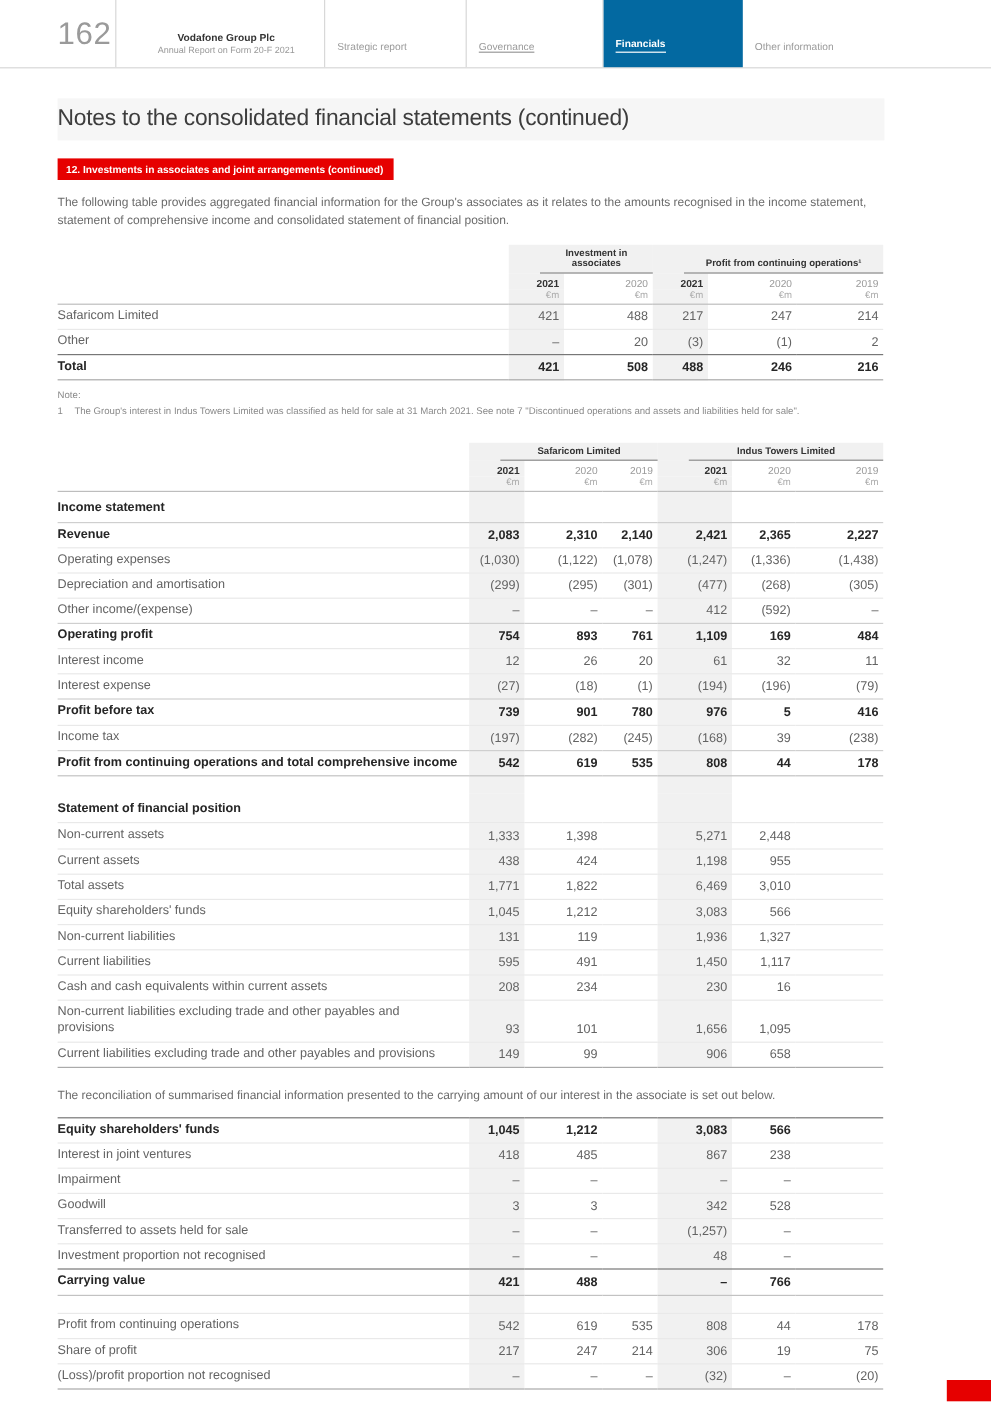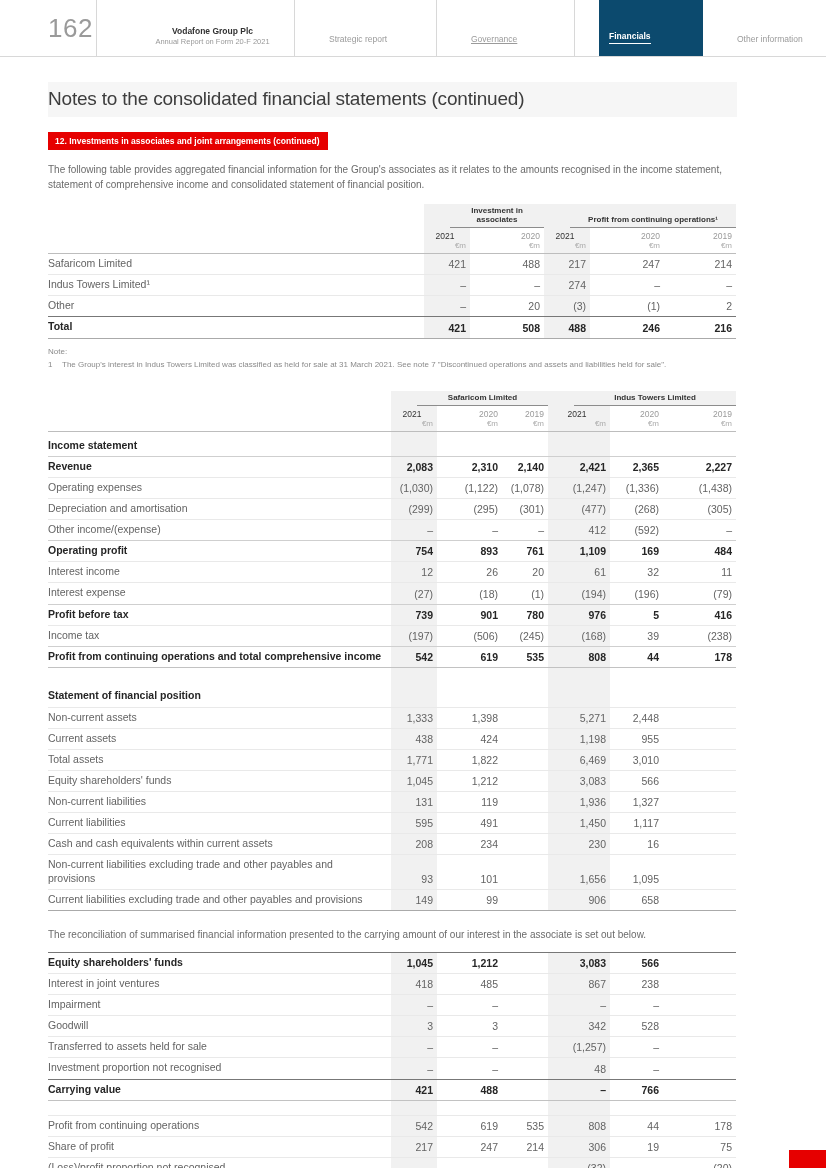--- a/index.html
+++ b/index.html
@@ -2,31 +2,31 @@
 <html><head>
 <meta charset="utf-8">
 <style>
   * { margin:0; padding:0; box-sizing:border-box; }
   body {
     width:826px; height:1168px; position:relative; overflow:hidden;
     background:#ffffff; font-family:"Liberation Sans", sans-serif; color:#636363;
   }
 
   
-  .page-header { height:57px; display:flex; align-items:stretch; border-bottom:1px solid #d8d8d8;gap:24px; }
+  .page-header { height:57px; display:flex; align-items:stretch; border-bottom:1px solid #d8d8d8; }
   .hdiv { border-right:1px solid #d8d8d8; }
   .pagenum { padding-left:48px; width:97px; display:flex; align-items:center;
              font-size:26px; color:#9a9a9a; letter-spacing:.5px; }
   .brand { width:174px; padding:0 0 9px 10px; display:flex; flex-direction:column; justify-content:flex-end;align-items:center; }
   .brand1 { font-size:8.5px; font-weight:bold; color:#333; line-height:1.45; }
   .brand2 { font-size:7.5px; color:#999; line-height:1.35; }
   .nav-item { display:flex; align-items:flex-end; padding:0 0 12px 10px; font-size:8.5px; color:#9a9a9a; }
   .nav-strategic { width:118px; }
   .nav-governance { width:114px;text-decoration:underline; }
-  .nav-financials { width:104px; background:#0c4a6e; }
+  .nav-financials { width:116px; background:#0369a1; }
   .nav-financials span { color:#fff; font-weight:bold; border-bottom:1px solid #fff; padding-bottom:2px; }
   .nav-other { flex:1; }
 
   
   .title-band { margin:25px 89px 0 48px; background:#f6f6f6; padding:6px 8px 7px 0; }
   .page-title { font-size:19px; color:#3d3d3d; font-weight:400; letter-spacing:-0.2px; }
   .content { padding:0 90px 0 48px; }
   .badge { display:inline-block; margin-top:15px; background:#e60000; color:#fff;
            font-size:8.5px; font-weight:bold; padding:4px 8px 4px 7px; }
   .para { margin-top:12px; font-size:10px; line-height:1.5; color:#6b6b6b; max-width:688px; }
@@ -35,21 +35,21 @@
   .tbl { margin-top:12px; }
   .tbl-detail { margin-top:20px; }
   .tbl-recon { margin-top:10px; }
   table.fin { border-collapse:collapse; table-layout:fixed; width:688px; font-size:10.5px; }
   table.fin col.shaded { background:#f1f1f1; }
   table.fin th, table.fin td { vertical-align:bottom; font-weight:normal; }
   th.group { padding:0; }
   .group-line { margin-left:26px; border-bottom:1px solid #8c8c8c; text-align:center;
                 font-size:8px; font-weight:bold; color:#333; padding:2px 0 3px; }
   th.year { text-align:right; font-size:8.5px; color:#9a9a9a; padding:3px 4px 0 0; }
-  th.year.current { color:#333; font-weight:normal;text-align:center; }
+  th.year.current { color:#333; font-weight:bold; }
   tr.units th { border-bottom:1px solid #bdbdbd; text-align:right; font-size:8px; color:#ababab; padding:0 4px 3px 0; }
   td.label { text-align:left; padding:3px 8px 4px 0; line-height:1.25; color:#636363; }
   td.val   { text-align:right; padding:3px 4px 4px 0; color:#636363; }
   tr.normal td { border-top:1px solid #e9e9e9; }
   tr.bold td { border-top:1px solid #cfcfcf; }
   tr.total td { border-top:1px solid #777777; }
   tr.bold td.label, tr.bold td.val, tr.total td.label, tr.total td.val,
   tr.section td.label { color:#262626; font-weight:bold; }
   tr.section td { padding-top:7px; }
   tr.spacer td { border-top:1px solid #c2c2c2; height:15px; padding:0; }
@@ -133,28 +133,20 @@
           </tr>
         </thead>
         <tbody>
           <tr class="normal">
             <td class="label">Safaricom Limited</td>
             <td class="val">421</td>
             <td class="val">488</td>
             <td class="val">217</td>
             <td class="val">247</td>
             <td class="val">214</td>
-          </tr>
-          <tr class="normal">
-            <td class="label">Indus Towers Limited¹</td>
-            <td class="val">–</td>
-            <td class="val">–</td>
-            <td class="val">274</td>
-            <td class="val">–</td>
-            <td class="val">–</td>
           </tr>
           <tr class="normal">
             <td class="label">Other</td>
             <td class="val">–</td>
             <td class="val">20</td>
             <td class="val">(3)</td>
             <td class="val">(1)</td>
             <td class="val">2</td>
           </tr>
           <tr class="total">
@@ -295,21 +287,21 @@
             <td class="val">739</td>
             <td class="val">901</td>
             <td class="val">780</td>
             <td class="val">976</td>
             <td class="val">5</td>
             <td class="val">416</td>
           </tr>
           <tr class="normal">
             <td class="label">Income tax</td>
             <td class="val">(197)</td>
-            <td class="val">(506)</td>
+            <td class="val">(282)</td>
             <td class="val">(245)</td>
             <td class="val">(168)</td>
             <td class="val">39</td>
             <td class="val">(238)</td>
           </tr>
           <tr class="bold">
             <td class="label">Profit from continuing operations and total comprehensive income</td>
             <td class="val">542</td>
             <td class="val">619</td>
             <td class="val">535</td>

